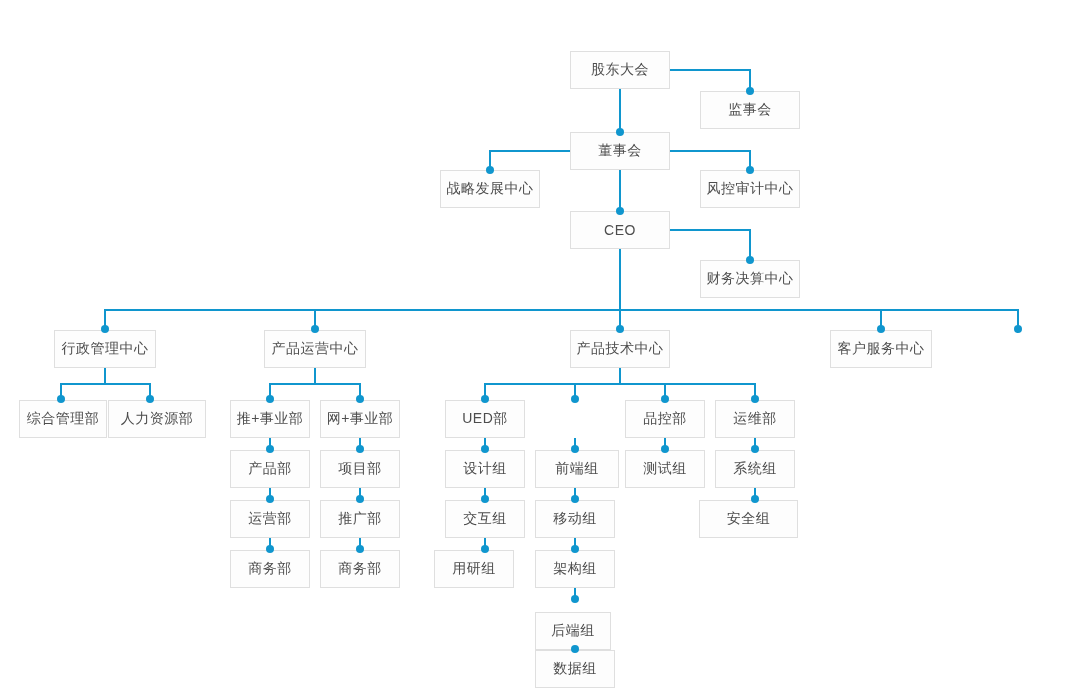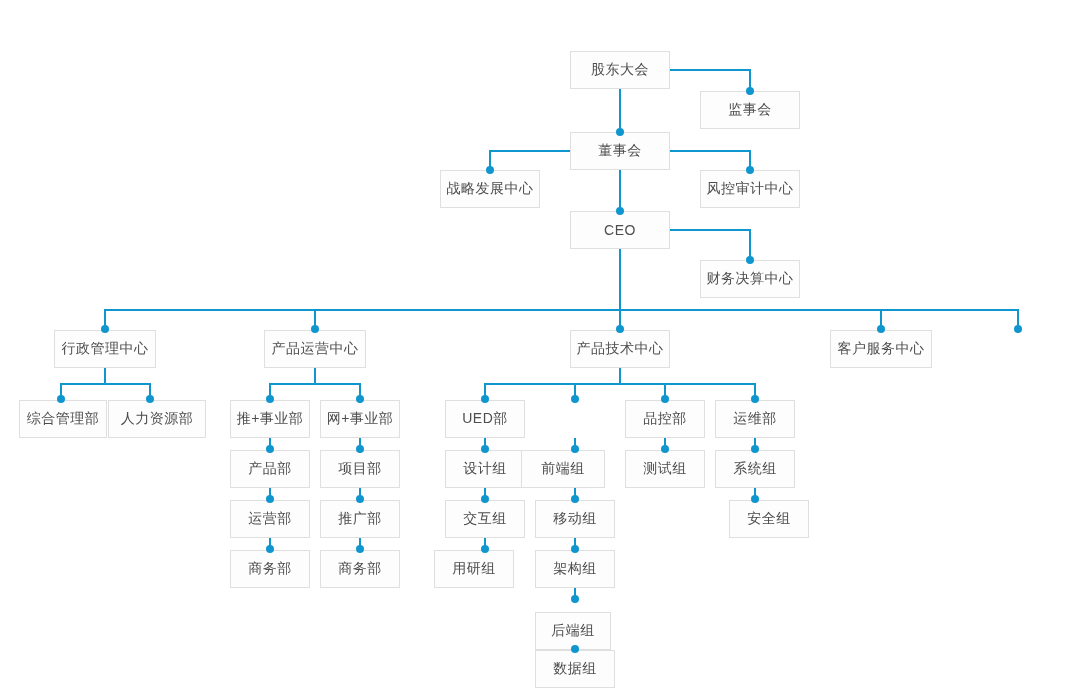--- a/index.html
+++ b/index.html
@@ -140,25 +140,25 @@
   <div class="node" style="left:320px;top:400px;width:80px">网+事业部</div>
   <div class="node" style="left:320px;top:450px;width:80px">项目部</div>
   <div class="node" style="left:320px;top:500px;width:80px">推广部</div>
   <div class="node" style="left:320px;top:550px;width:80px">商务部</div>
 
   <div class="node" style="left:445px;top:400px;width:80px">UED部</div>
   <div class="node" style="left:445px;top:450px;width:80px">设计组</div>
   <div class="node" style="left:445px;top:500px;width:80px">交互组</div>
   <div class="node" style="left:434px;top:550px;width:80px">用研组</div>
 
-  <div class="node" style="left:521px;top:450px;width:84px">前端组</div>
+  <div class="node" style="left:535px;top:450px;width:84px">前端组</div>
   <div class="node" style="left:535px;top:500px;width:80px">移动组</div>
   <div class="node" style="left:535px;top:550px;width:80px">架构组</div>
   <div class="node" style="left:535px;top:612px;width:76px">后端组</div>
   <div class="node" style="left:535px;top:650px;width:80px">数据组</div>
 
   <div class="node" style="left:625px;top:400px;width:80px">品控部</div>
   <div class="node" style="left:625px;top:450px;width:80px">测试组</div>
 
   <div class="node" style="left:715px;top:400px;width:80px">运维部</div>
   <div class="node" style="left:715px;top:450px;width:80px">系统组</div>
-  <div class="node" style="left:729px;top:500px;width:80px">安全组</div>
+  <div class="node" style="left:699px;top:500px;width:99px">安全组</div>
 </div>
 
 </body></html>

